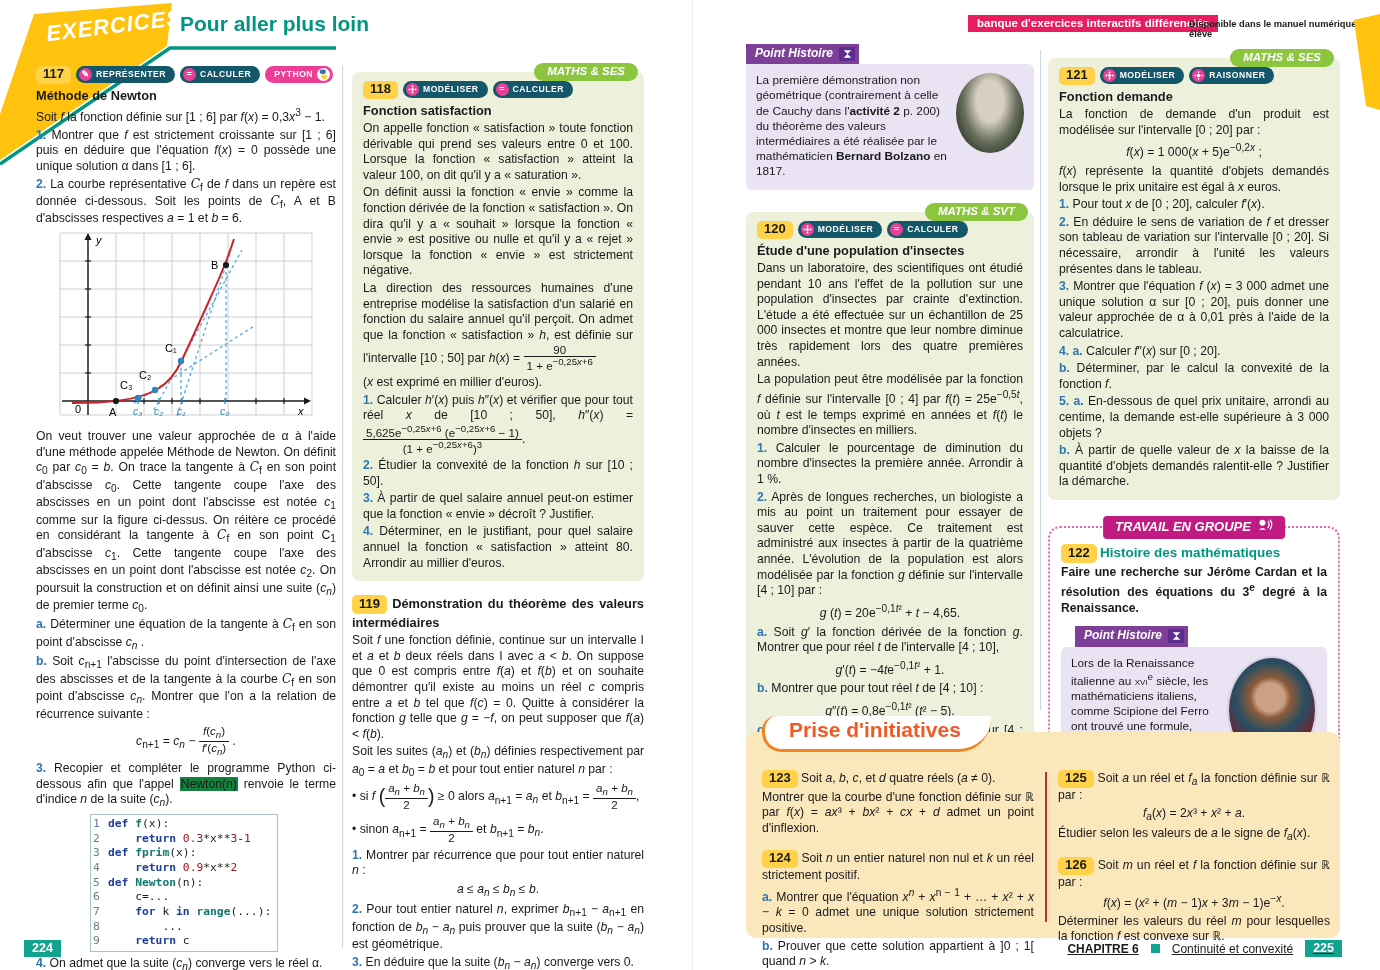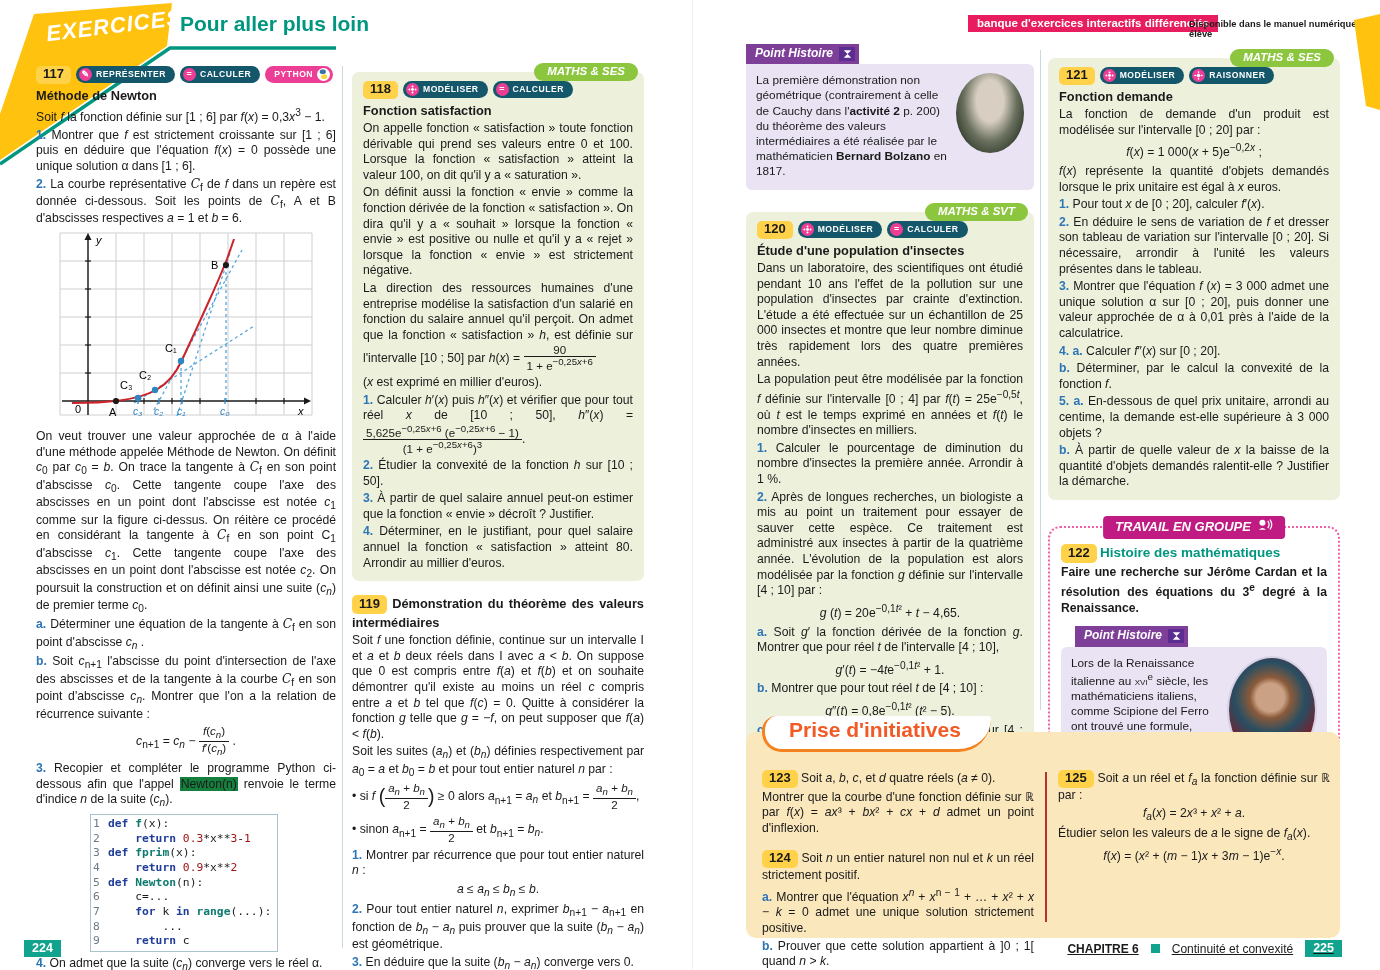--- a/index.html
+++ b/index.html
@@ -446,21 +446,26 @@
     <p class="para"><b class="q">b.</b> Prouver que cette solution appartient à ]0 ; 1[ quand <i>n</i> &gt; <i>k</i>.</p>
   </div>
 
   <div class="prise-col" style="left:312px;">
     <p class="para">
       <span class="num-badge">125</span>
       <span>Soit <i>a</i> un réel et <i>f<sub>a</sub></i> la fonction définie sur ℝ par :</span>
     </p>
     <p class="para center"><i>f<sub>a</sub></i>(<i>x</i>) = 2<i>x</i>³ + <i>x</i>² + <i>a</i>.</p>
     <p class="para">Étudier selon les valeurs de <i>a</i> le signe de <i>f<sub>a</sub></i>(<i>x</i>).</p>
+    <p class="para" style="margin-top:14px;">
+      <span class="num-badge">126</span>
+      <span>Soit <i>m</i> un réel et <i>f</i> la fonction définie sur ℝ par :</span>
+    </p>
     <p class="para center"><i>f</i>(<i>x</i>) = (<i>x</i>² + (<i>m</i> − 1)<i>x</i> + 3<i>m</i> − 1)e<sup>−<i>x</i></sup>.</p>
+    <p class="para">Déterminer les valeurs du réel <i>m</i> pour lesquelles la fonction <i>f</i> est convexe sur ℝ.</p>
   </div>
 </div>
 
 <div class="abs" style="left:24px;top:938px;">
   <span class="page-badge">224</span>
 </div>
 <div id="footer-right">
   <b>CHAPITRE 6</b>
   <span class="sq"></span>
   <span>Continuité et convexité</span>

